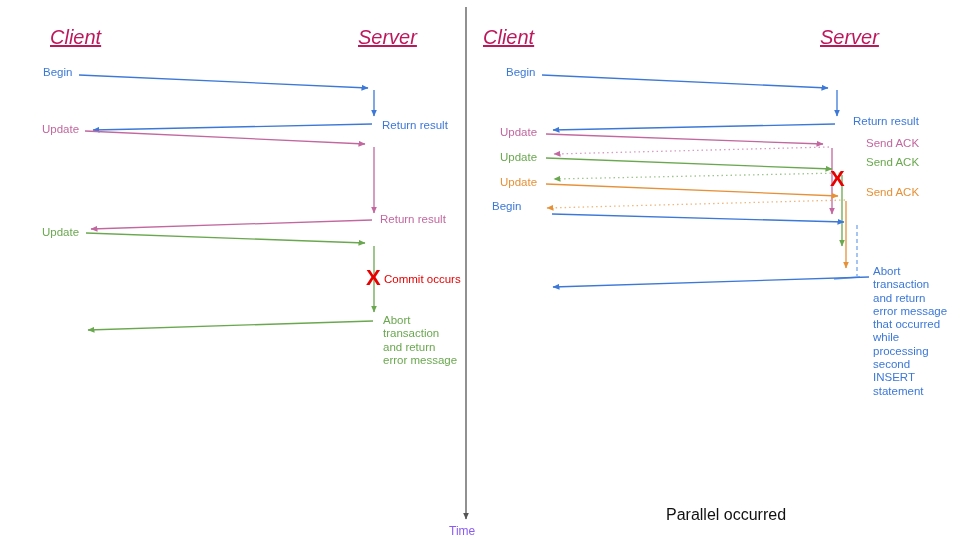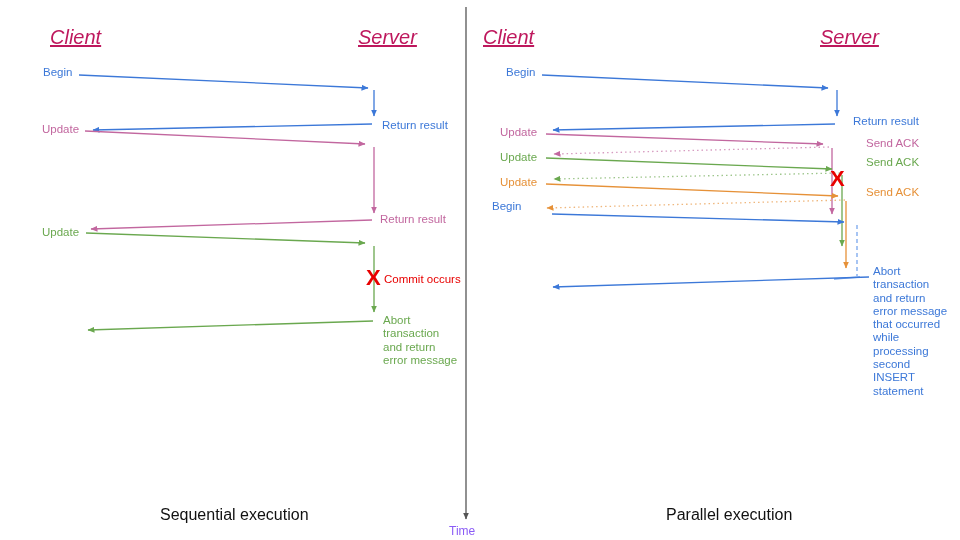--- a/index.html
+++ b/index.html
@@ -88,21 +88,20 @@
   <span class="lbl c-pink" style="left:380px;top:213px">Return result</span>
   <span class="lbl c-green" style="left:42px;top:226px">Update</span>
 
   <span class="xmark" style="left:366px;top:267px">X</span>
   <span class="lbl c-red" style="left:384px;top:273px">Commit occurs</span>
   <span class="lbl c-green" style="left:383px;top:314px;width:90px">Abort
 transaction
 and return
 error message</span>
 
-  <span class="cap" style="left:160px;top:507px">Sequential execution</span>
 
   <span class="lbl c-dark" style="left:449px;top:525px;font-size:12px">Time</span>
 
   <span class="hdr" style="left:483px;top:27px">Client</span>
   <span class="hdr" style="left:820px;top:27px">Server</span>
 
   <span class="lbl c-blue" style="left:506px;top:66px">Begin</span>
   <span class="lbl c-blue" style="left:853px;top:115px">Return result</span>
   <span class="lbl c-pink" style="left:500px;top:126px">Update</span>
   <span class="lbl c-pink" style="left:866px;top:137px">Send ACK</span>
@@ -117,15 +116,15 @@
 transaction
 and return
 error message
 that occurred
 while
 processing
 second
 INSERT
 statement</span>
 
-  <span class="cap" style="left:666px;top:507px">Parallel execution</span>
+  <span class="cap" style="left:666px;top:507px">Parallel occurred</span>
 
 </div>
 
 </body></html>

